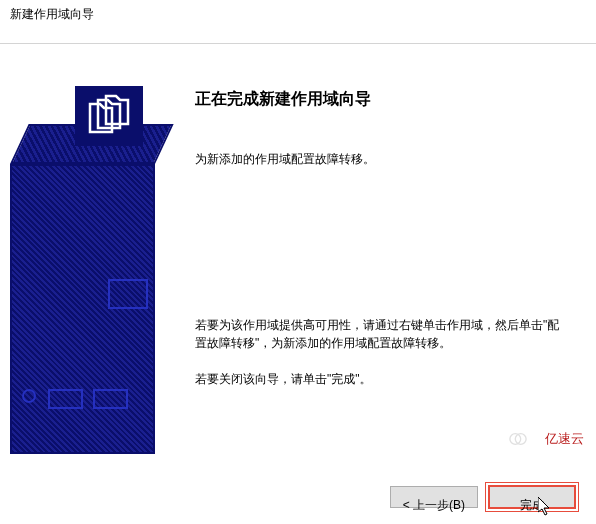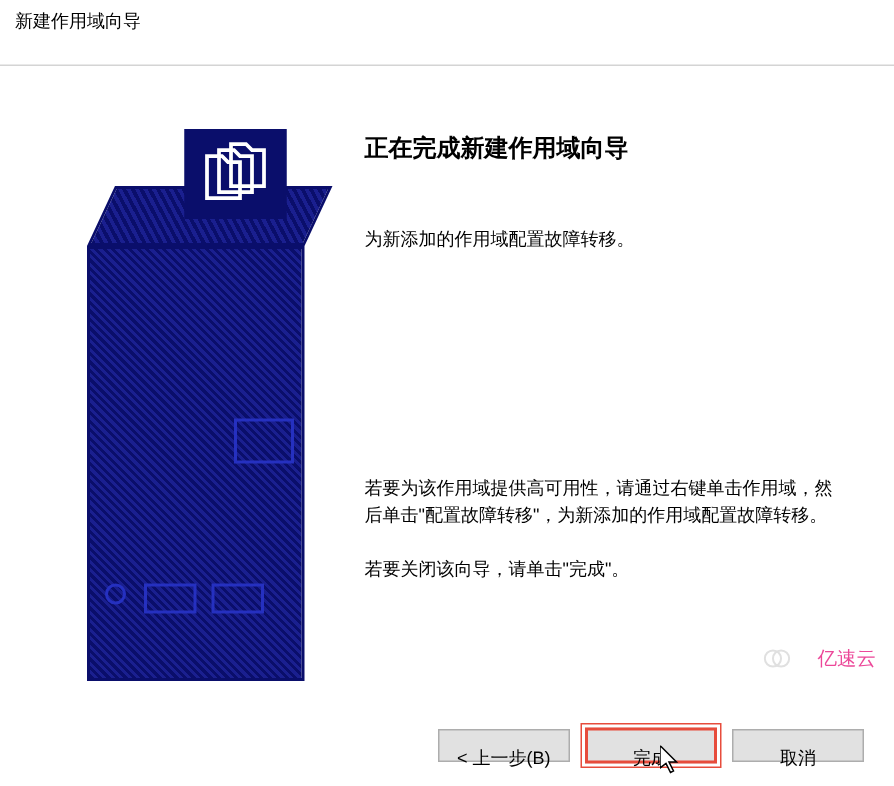--- a/index.html
+++ b/index.html
@@ -15,21 +15,20 @@
       height: 44px;
       border-bottom: 1px solid #d4d4d4;
       padding: 6px 10px;
       font-size: 12px;
       color: #000;
       background: #fff;
     }
     .content {
       display: flex;
       height: 440px;
-      padding-left: 48px;
     }
     .sidebar {
       width: 165px;
       flex-shrink: 0;
       display: flex;
       align-items: flex-start;
       justify-content: flex-start;
       padding: 0;
     }
     .server-graphic {
@@ -170,21 +169,21 @@
       left: 48px;
       top: 10px;
       pointer-events: none;
       z-index: 10;
     }
     .watermark {
       position: absolute;
       right: 12px;
       top: 430px;
       font-size: 13px;
-      color: #ec4899;
+      color: #b91c1c;
       display: flex;
       align-items: center;
       gap: 18px;
     }
     .watermark-icon {
       width: 18px;
       height: 18px;
       display: inline-flex;
     }
   </style>
@@ -238,16 +237,13 @@
 <div class="footer">
   <button class="btn">
     <span>&lt; 上一步(B)</span>
   </button>
   <button class="btn btn-highlight">
     <span>完成</span>
     <svg class="cursor" width="16" height="20" viewBox="0 0 16 20">
       <path d="M0 0 L0 15 L4 12 L7 18 L9 17 L6 11 L11 11 Z" fill="#fff" stroke="#000" stroke-width="1"></path>
     </svg>
   </button>
-  <button class="btn">
-    <span>取消</span>
-  </button>
 </div>
 
 </body></html>

